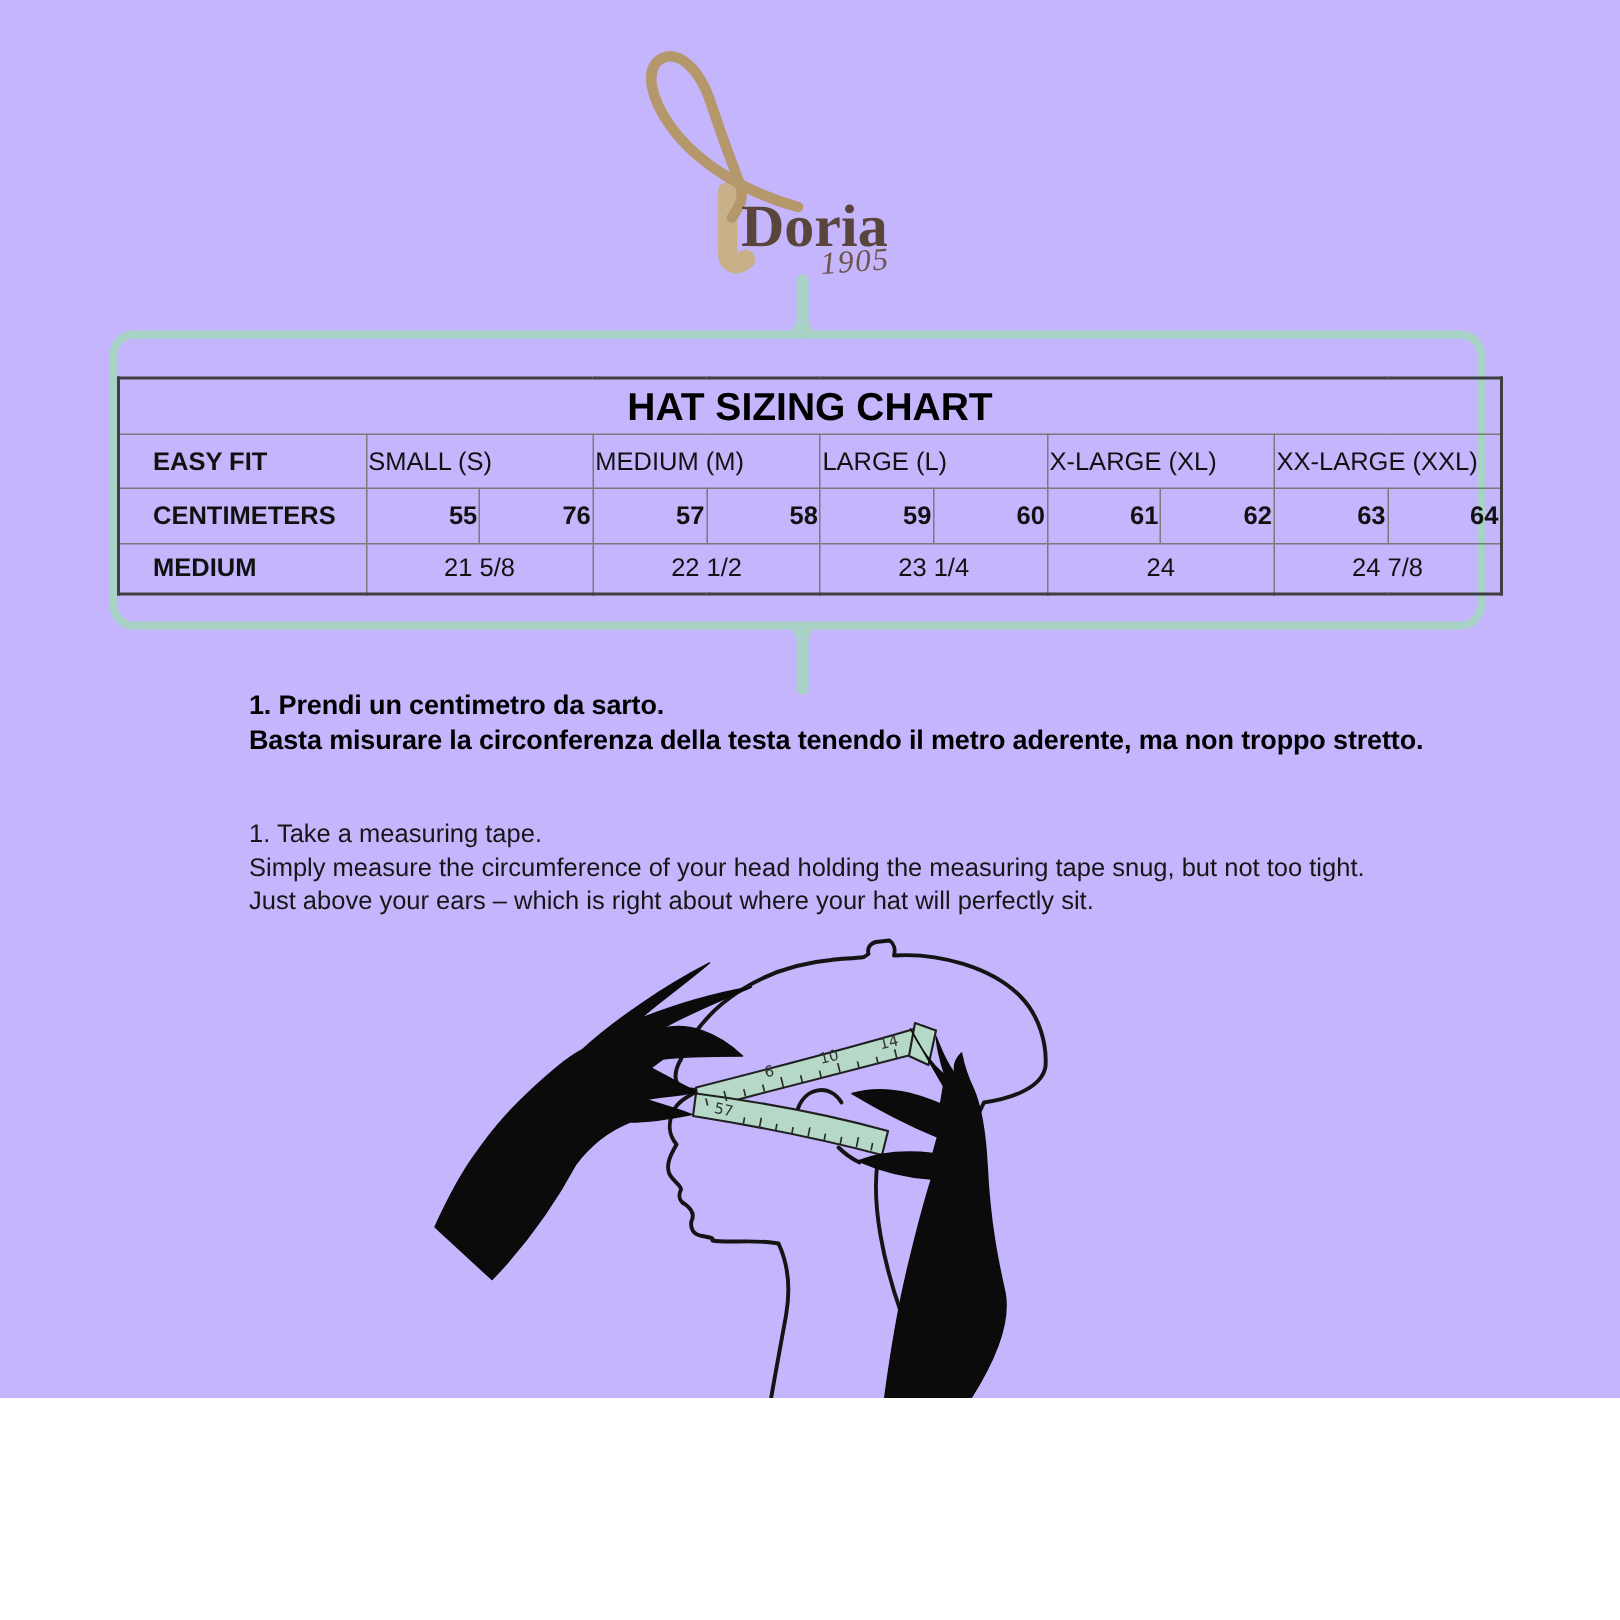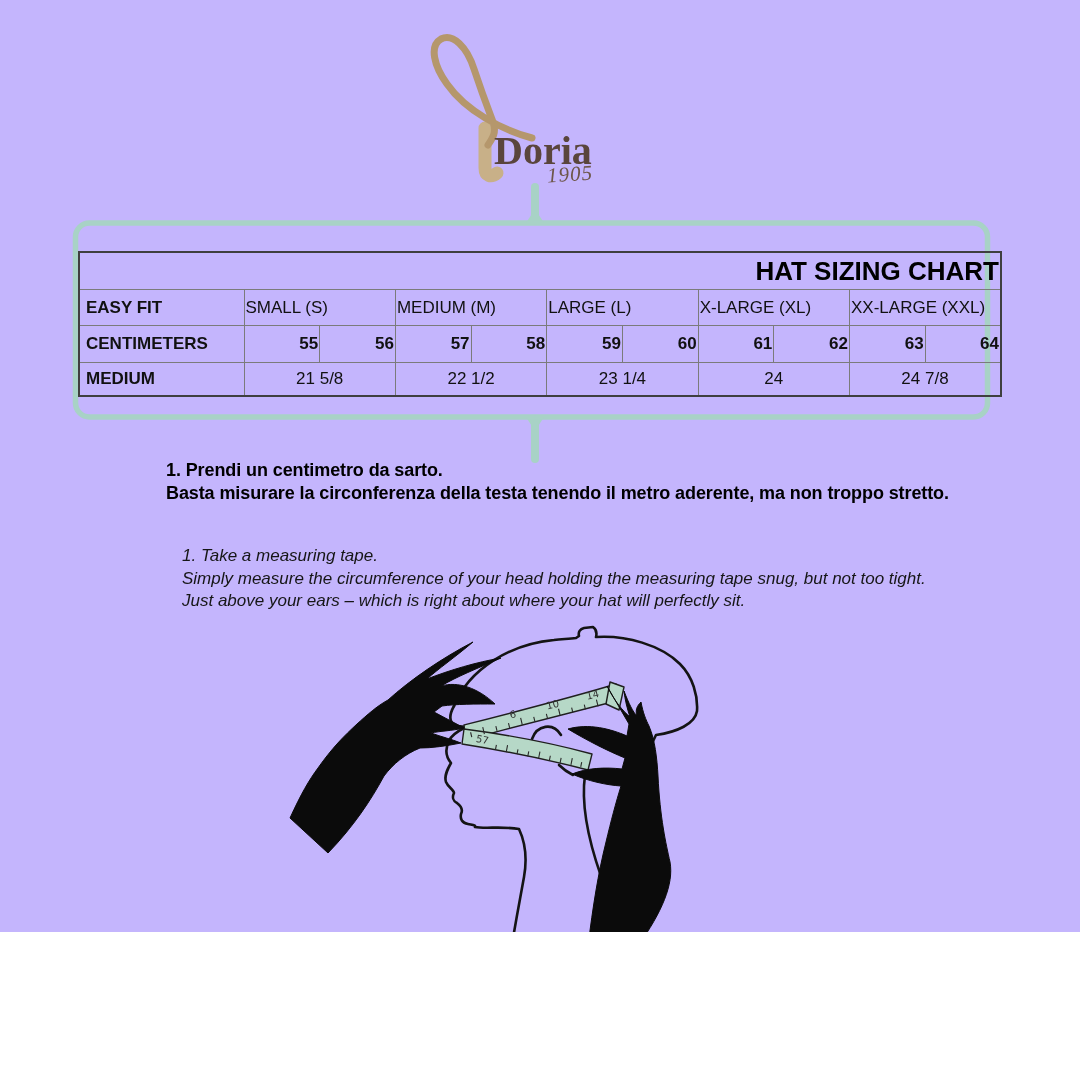--- a/index.html
+++ b/index.html
@@ -14,30 +14,30 @@
   .brand-year{position:absolute;left:127px;top:135px;font-family:"Liberation Serif", serif;
               font-style:italic;font-size:21px;color:#6d5649;transform:rotate(-4deg);letter-spacing:1px;}
 
   
   .bracket{position:absolute;left:60px;top:175px;}
 
   
   table.sizing{position:absolute;left:78px;top:251px;width:922px;border-collapse:collapse;
                border:2.4px solid #3f3f3f;table-layout:fixed;}
   table.sizing td{border:1.5px solid #7b7b7b;overflow:hidden;white-space:nowrap;}
-  .title-row td{height:34px;font-size:26px;font-weight:bold;text-align:right;color:#000;}
+  .title-row td{height:34px;font-size:26px;font-weight:bold;text-align:center;color:#000;}
   .head-row td{height:33px;font-size:17px;}
   .cm-row td{height:34px;font-size:17px;font-weight:bold;text-align:right;}
   .in-row td{height:30px;font-size:17px;text-align:center;}
-  td.lbl{font-weight:bold;text-align:left;padding-left:6px;font-size:17px;}
+  td.lbl{font-weight:bold;text-align:left;padding-left:22px;font-size:17px;}
 
   
   .it-block{position:absolute;left:166px;top:459px;font-size:18px;font-weight:bold;
             line-height:22.5px;color:#000;letter-spacing:-0.1px;}
-  .en-block{position:absolute;left:182px;top:545px;font-size:17px;font-style:italic;
+  .en-block{position:absolute;left:166px;top:545px;font-size:17px;
             line-height:22.5px;color:#161616;}
   .it-block p,.en-block p{margin:0;}
 
   
   .illu{position:absolute;left:270px;top:612px;}
   .outline{fill:none;stroke:#141414;stroke-width:2.6;stroke-linecap:round;stroke-linejoin:round;}
   .silhouette{fill:#0b0b0b;stroke:#0b0b0b;stroke-width:1;stroke-linejoin:round;}
   .tape{stroke:#1f1f1f;stroke-width:1.4;stroke-linejoin:round;}
   .tick{stroke:#2a2a2a;stroke-width:1.1;}
   .tapenum{font-family:"DejaVu Sans", sans-serif;font-size:10px;fill:#333;}
@@ -77,21 +77,21 @@
         <td class="lbl">EASY FIT</td>
         <td colspan="2">SMALL (S)</td>
         <td colspan="2">MEDIUM (M)</td>
         <td colspan="2">LARGE (L)</td>
         <td colspan="2">X-LARGE (XL)</td>
         <td colspan="2">XX-LARGE (XXL)</td>
       </tr>
       <tr class="cm-row">
         <td class="lbl">CENTIMETERS</td>
         <td>55</td>
-        <td>56</td>
+        <td>76</td>
         <td>57</td>
         <td>58</td>
         <td>59</td>
         <td>60</td>
         <td>61</td>
         <td>62</td>
         <td>63</td>
         <td>64</td>
       </tr>
       <tr class="in-row">

